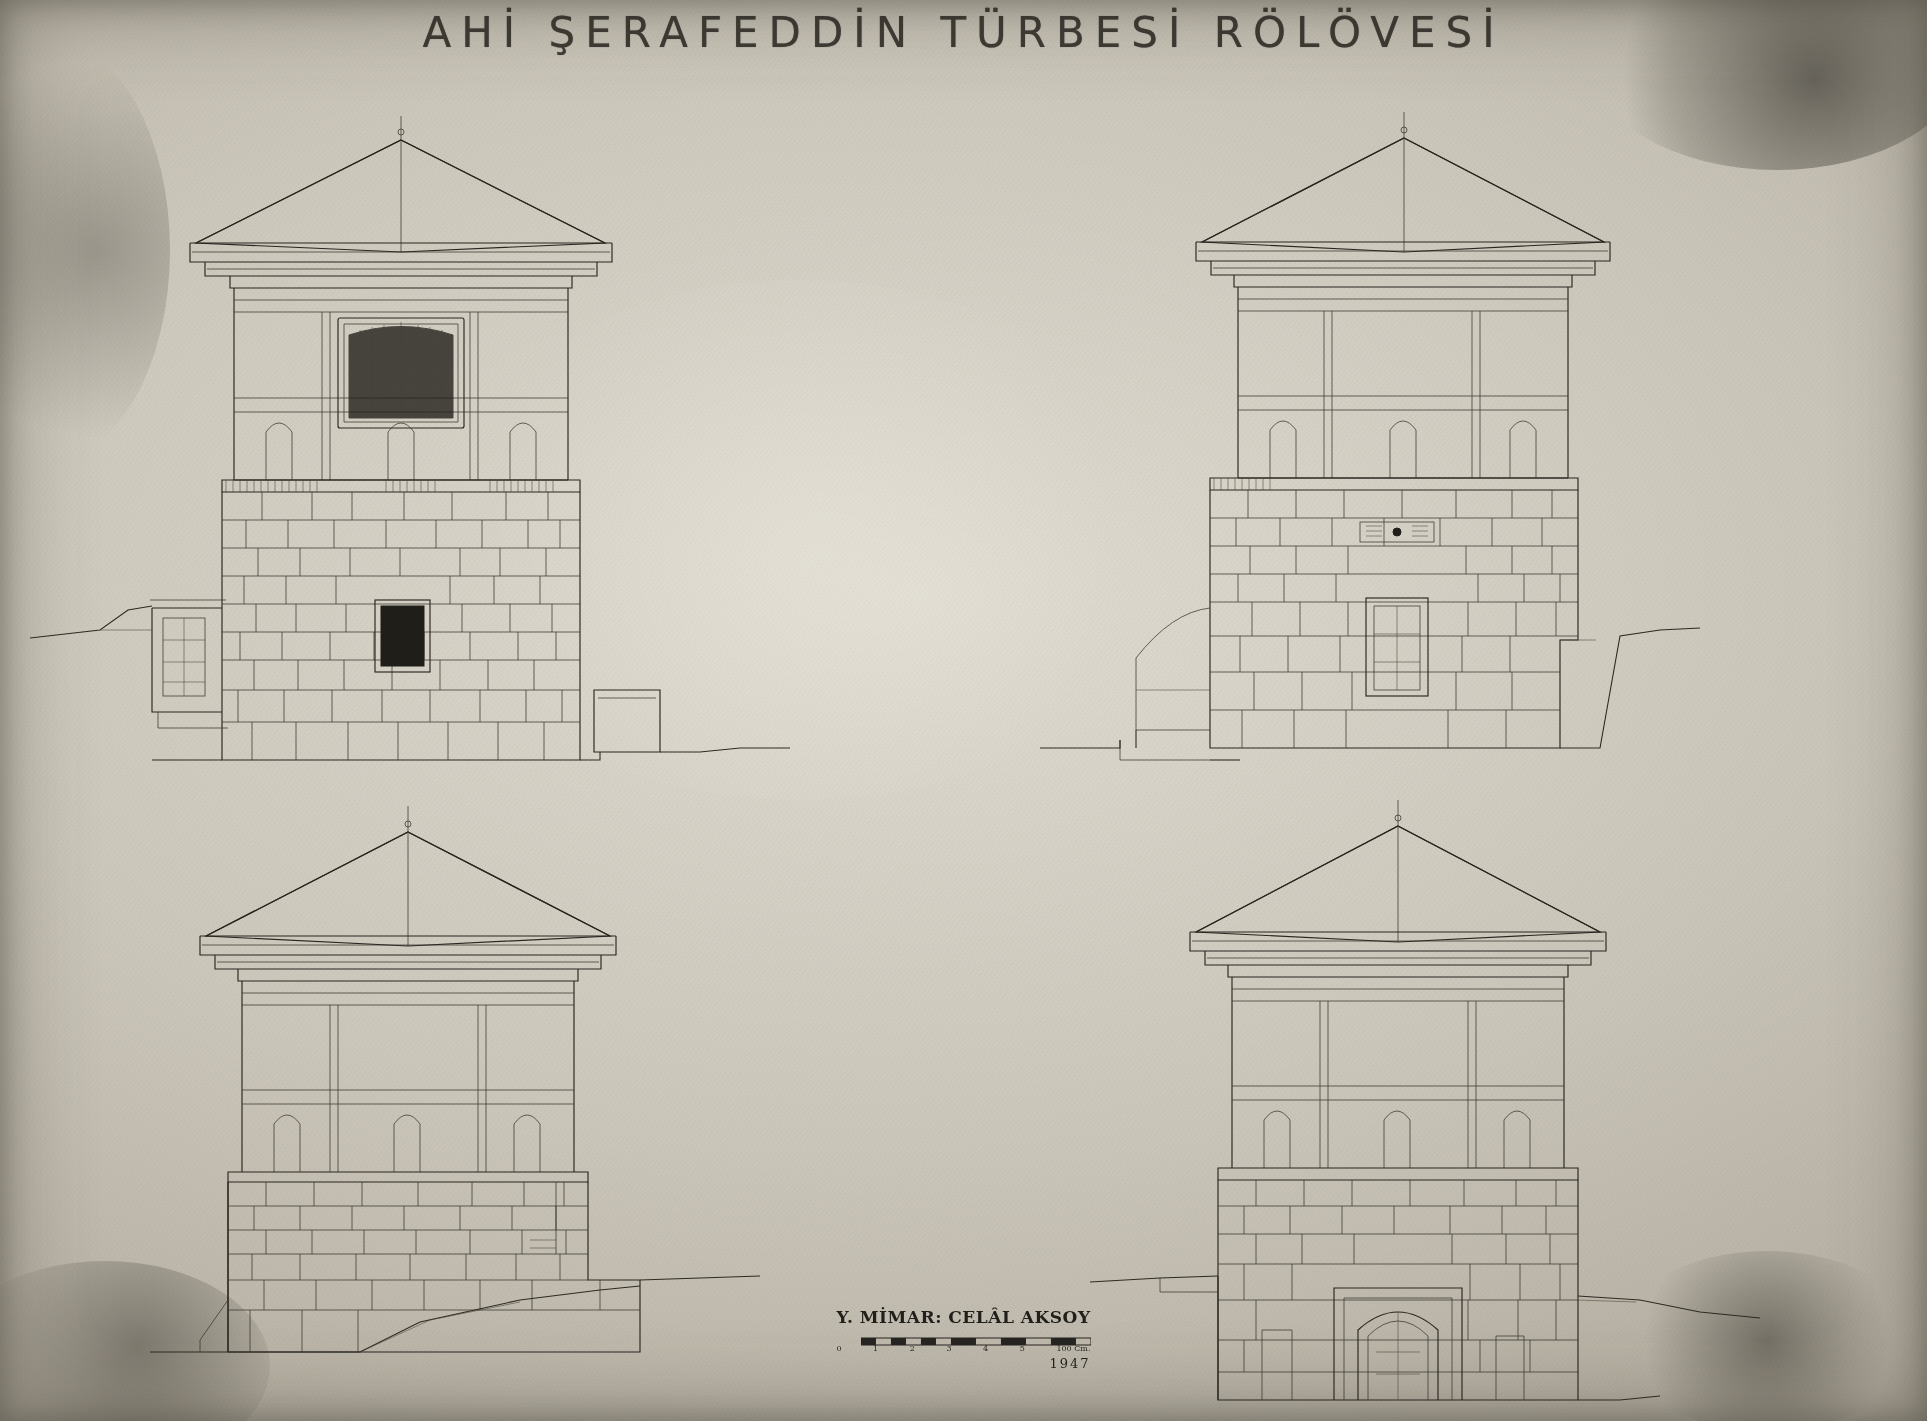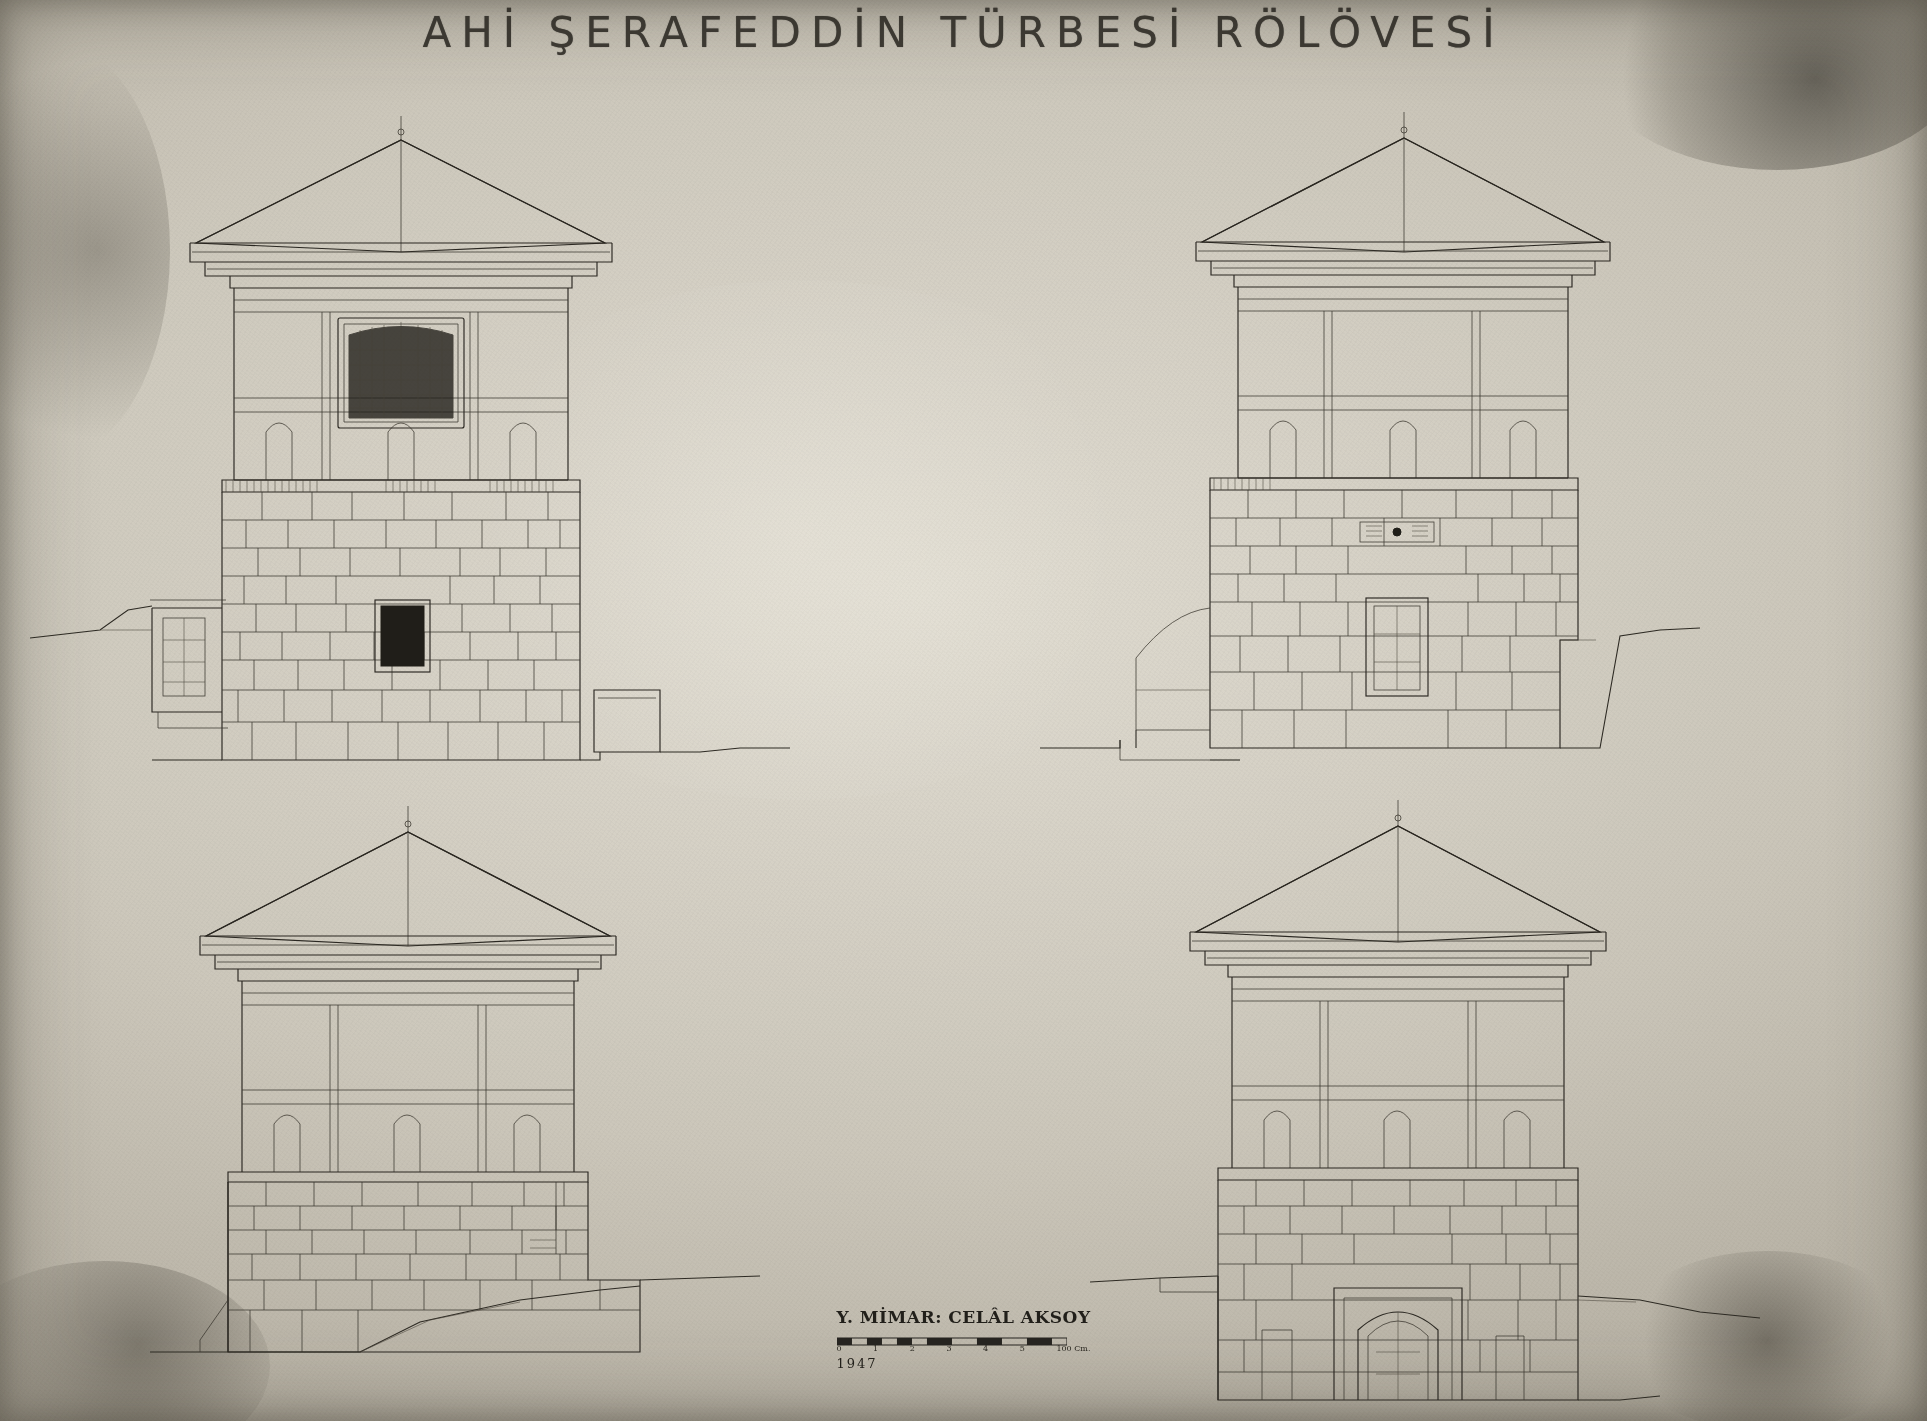--- a/index.html
+++ b/index.html
@@ -60,21 +60,21 @@
     color: #2b2822;
     font-weight: 400;
     text-shadow: 0 0 1px rgba(0,0,0,.5);
     opacity: .88;
   }
   #credit {
     position: absolute;
     left: 50%;
     transform: translateX(-50%);
     top: 1307px;
-    text-align: left;
+    text-align: right;
     color: #211f1a;
   }
   #credit .name {
     font-family: "DejaVu Serif", serif;
     font-size: 17px;
     font-weight: bold;
     letter-spacing: .5px;
     white-space: nowrap;
   }
   #credit .year {

